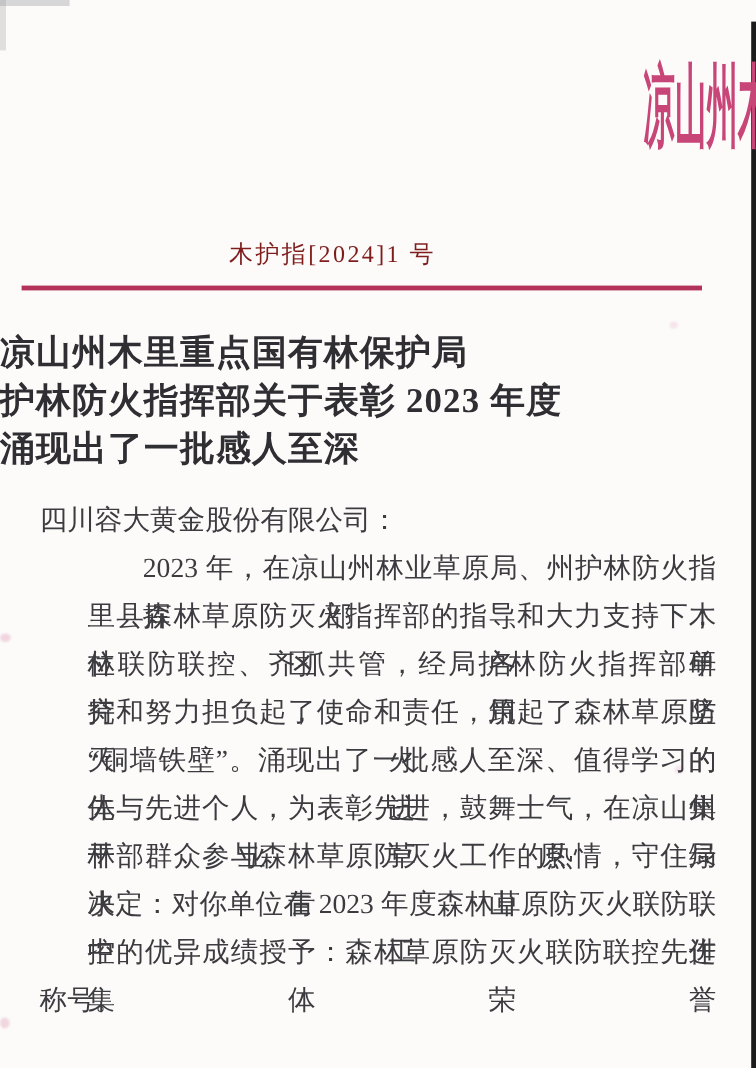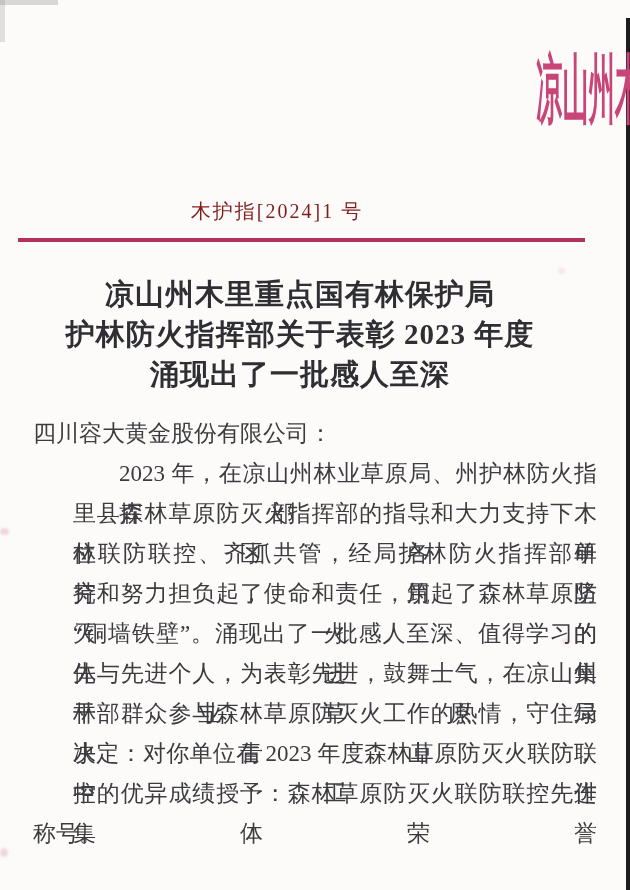--- a/index.html
+++ b/index.html
@@ -80,21 +80,20 @@
     position: absolute;
     top: 238px; left: 18px;
     width: 567px; height: 4px;
     background: #b23259;
   }
 
   
   .doc-title {
     position: absolute;
     top: 274px; left: 0; right: 30px;
-    text-align: center;
     font-size: 29px;
     line-height: 40px;
     font-weight: bold;
     letter-spacing: 1px;
     color: #2e2e33;
   }
 
   
   .doc-body {
     position: absolute;

